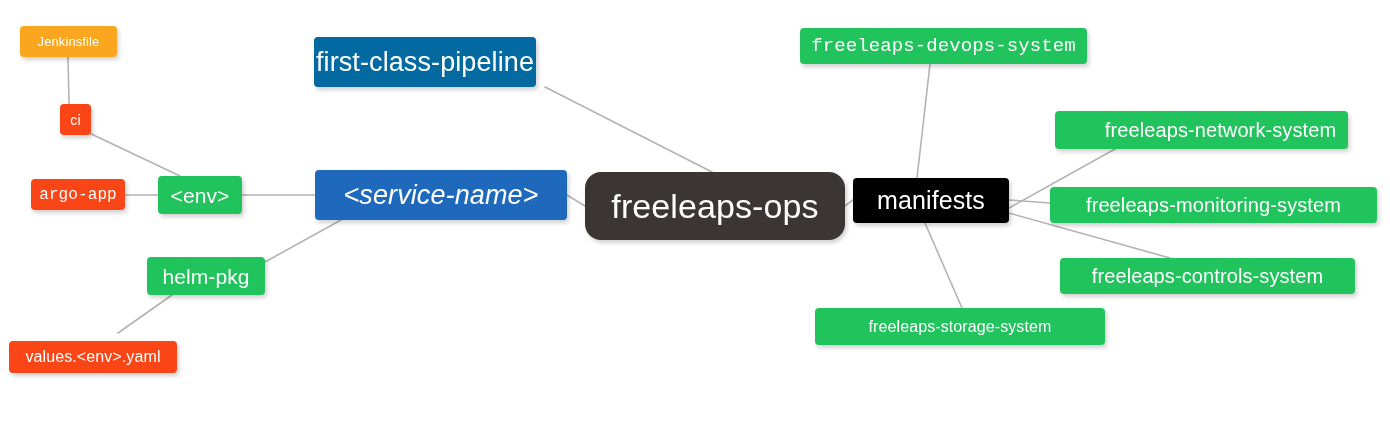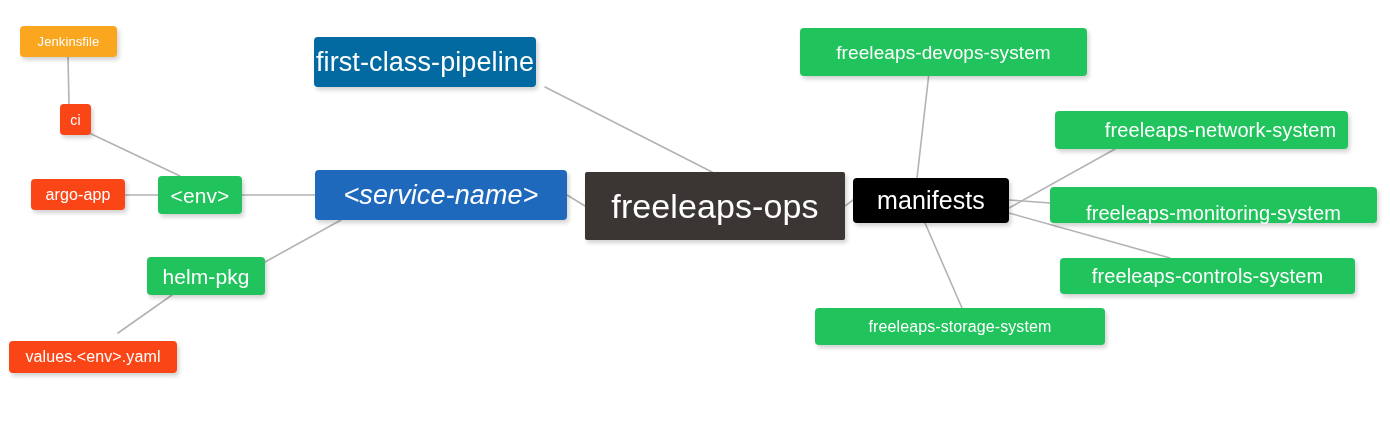--- a/index.html
+++ b/index.html
@@ -34,21 +34,21 @@
     justify-content: center;
     color: #ffffff;
     border-radius: 4px;
     white-space: nowrap;
     box-shadow: 2px 3px 4px rgba(0,0,0,0.18);
     line-height: 1;
     letter-spacing: 0.1px;
     text-rendering: optimizeLegibility;
   }
   .node.root {
-    border-radius: 2px;
+    border-radius: 16px;
     text-align: center;
   }
   .node-label {
     display: block;
     padding: 0 2px;
   }
 </style>
 </head>
 <body>
 
@@ -84,36 +84,36 @@
       </div>
       <div class="node" style="left: 158px; top: 176px; width: 84px; height: 38px; background: rgb(33, 195, 92); font-size: 21px;">
         <span class="node-label">&lt;env&gt;</span>
       </div>
       <div class="node" style="left: 147px; top: 257px; width: 118px; height: 38px; background: rgb(33, 195, 92); font-size: 21px;">
         <span class="node-label">helm-pkg</span>
       </div>
       <div class="node" style="left: 60px; top: 104px; width: 31px; height: 31px; background: rgb(250, 70, 22); font-size: 14px;">
         <span class="node-label">ci</span>
       </div>
-      <div class="node" style="left: 31px; top: 179px; width: 94px; height: 31px; background: rgb(250, 70, 22); font-size: 16px;">
+      <div class="node" style="left: 31px; top: 179px; width: 94px; height: 31px; background: rgb(250, 70, 22); font-size: 16px; font-family: Liberation Mono, monospace;">
         <span class="node-label">argo-app</span>
       </div>
       <div class="node" style="left: 20px; top: 26px; width: 97px; height: 31px; background: rgb(250, 166, 30); font-size: 13px;">
         <span class="node-label">Jenkinsfile</span>
       </div>
       <div class="node" style="left: 9px; top: 333px; width: 168px; height: 32px; background: rgb(250, 70, 22); font-size: 16px; margin-top: 8px;">
         <span class="node-label">values.&lt;env&gt;.yaml</span>
       </div>
-      <div class="node" style="left: 800px; top: 28px; width: 287px; height: 48px; background: rgb(33, 195, 92); font-size: 19px;">
+      <div class="node" style="left: 800px; top: 28px; width: 287px; height: 36px; background: rgb(33, 195, 92); font-size: 19px; font-family: Liberation Mono, monospace;">
         <span class="node-label">freeleaps-devops-system</span>
       </div>
       <div class="node" style="left: 1055px; top: 111px; width: 293px; height: 38px; background: rgb(33, 195, 92); font-size: 20px; padding-left: 38px;">
         <span class="node-label">freeleaps-network-system</span>
       </div>
-      <div class="node" style="left: 1050px; top: 187px; width: 327px; height: 36px; background: rgb(33, 195, 92); font-size: 20px; align-items: flex-end;">
+      <div class="node" style="left: 1050px; top: 187px; width: 327px; height: 36px; background: rgb(33, 195, 92); font-size: 20px;">
         <span class="node-label">freeleaps-monitoring-system</span>
       </div>
       <div class="node" style="left: 1060px; top: 258px; width: 295px; height: 36px; background: rgb(33, 195, 92); font-size: 20px; text-align: right;">
         <span class="node-label">freeleaps-controls-system</span>
       </div>
       <div class="node" style="left: 815px; top: 308px; width: 290px; height: 37px; background: rgb(33, 195, 92); font-size: 16px;">
         <span class="node-label">freeleaps-storage-system</span>
       </div>
     </div>
 </div>

